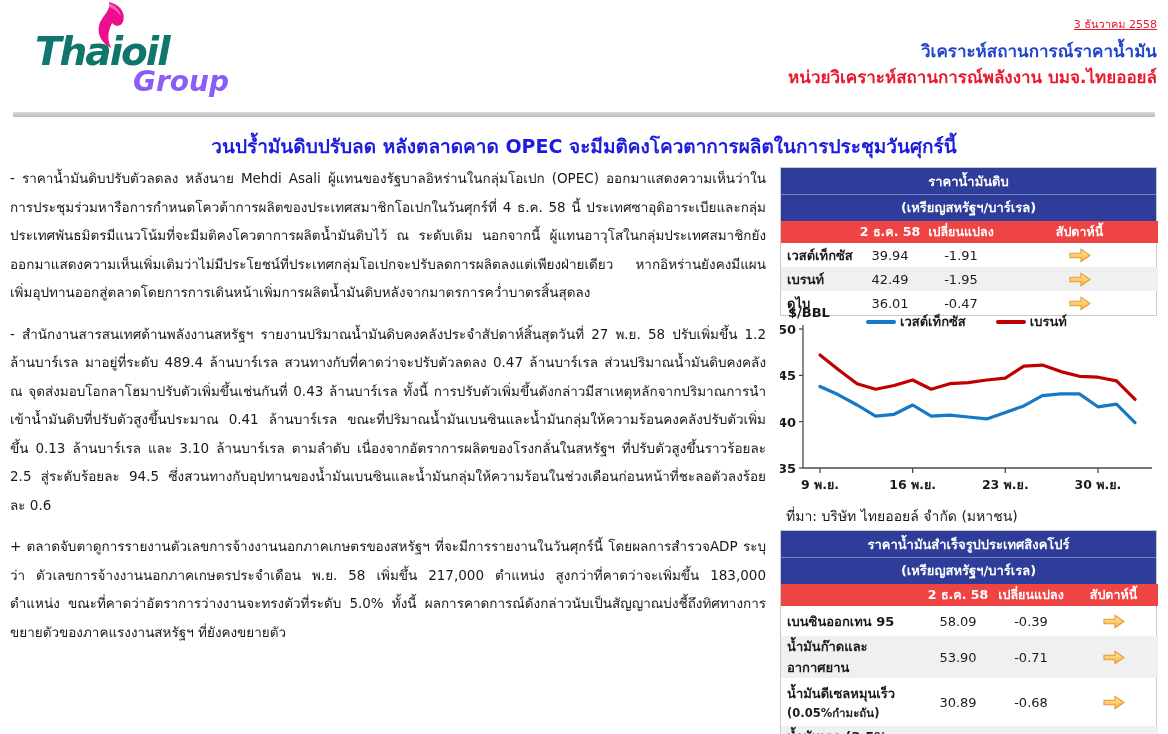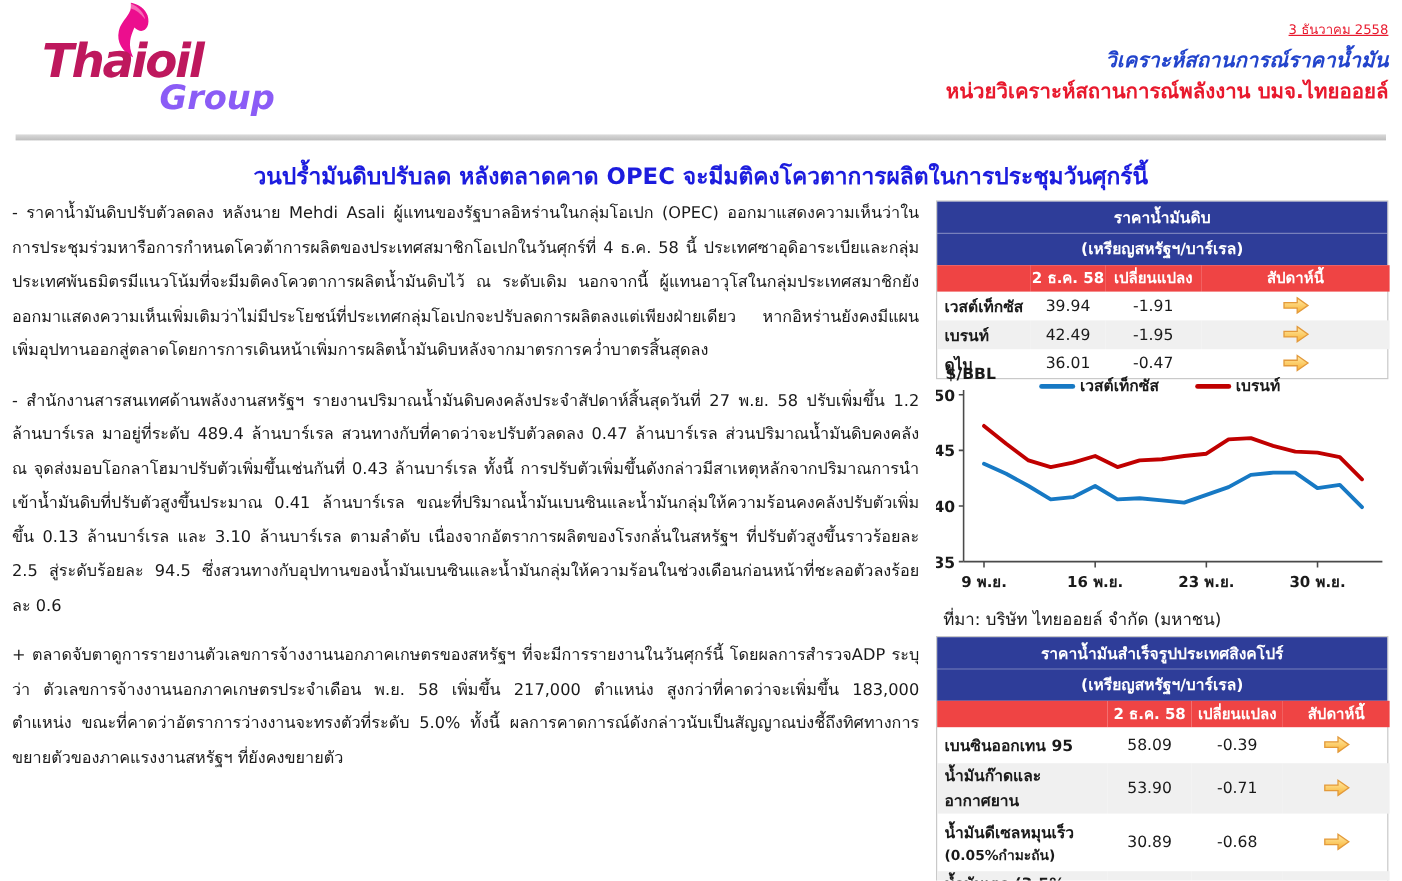--- a/index.html
+++ b/index.html
@@ -2,26 +2,26 @@
 <html><head>
 <meta charset="utf-8">
 <style>
   html,body{margin:0;padding:0;background:#fff;}
   .page{position:relative;width:1168px;height:734px;background:#fff;overflow:hidden;
         font-family:"DejaVu Sans","Liberation Sans",sans-serif;color:#1a1a1a;}
 
   
   .logo-flame{position:absolute;left:92px;top:2px;}
   .logo-thaioil{position:absolute;left:35px;top:32px;font-size:39px;font-weight:bold;
-                font-style:italic;color:#be185d;letter-spacing:-2px;line-height:1;}
+                font-style:italic;color:#0f766e;letter-spacing:-2px;line-height:1;}
   .logo-group{position:absolute;left:133px;top:68px;font-size:28px;font-weight:bold;
               font-style:italic;color:#8b5cf6;line-height:1;}
   .hdr-right{position:absolute;right:11px;top:12px;text-align:right;line-height:26px;}
   .hdr-date{font-size:11px;color:#E8192D;text-decoration:underline;}
-  .hdr-title{font-size:17px;font-weight:bold;color:#2244CC;font-style:italic;}
+  .hdr-title{font-size:17px;font-weight:bold;color:#2244CC;}
   .hdr-unit{font-size:17px;font-weight:bold;color:#E8192D;}
   .divider{position:absolute;left:13px;top:112px;width:1142px;height:5px;
            background:linear-gradient(#DADADA,#BDBDBD);}
 
   
   .headline{position:absolute;left:0;top:131px;width:100%;text-align:center;
             font-size:19px;font-weight:bold;color:#1C1CDE;}
 
   
   .body-text{position:absolute;left:10px;top:164px;width:756px;font-size:13.5px;

